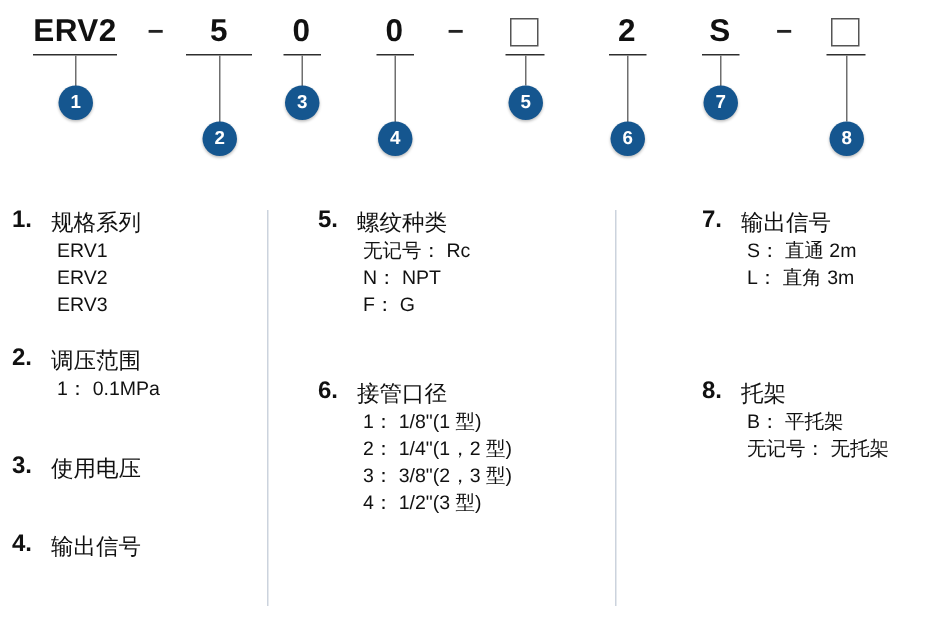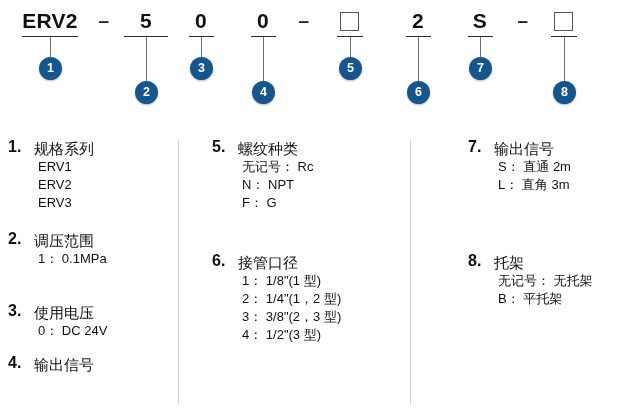--- a/index.html
+++ b/index.html
@@ -164,21 +164,20 @@
             <span class="entry-num">2.</span>
             <span class="entry-title">调压范围</span>
           </div>
           <div class="opt">1： 0.1MPa</div>
         </div>
         <div class="entry" style="top: 176px;">
           <div class="entry-head">
             <span class="entry-num">3.</span>
             <span class="entry-title">使用电压</span>
           </div>
-          <div class="opt">0： DC 24V</div>
         </div>
         <div class="entry" style="top: 228px;">
           <div class="entry-head">
             <span class="entry-num">4.</span>
             <span class="entry-title">输出信号</span>
           </div>
         </div>
       </div>
       <div class="legend-col" style="left: 212px;">
         <div class="entry" style="top: 12px;">
@@ -208,19 +207,19 @@
             <span class="entry-title">输出信号</span>
           </div>
           <div class="opt">S： 直通 2m</div>
           <div class="opt">L： 直角 3m</div>
         </div>
         <div class="entry" style="top: 126px;">
           <div class="entry-head">
             <span class="entry-num">8.</span>
             <span class="entry-title">托架</span>
           </div>
+          <div class="opt">B： 平托架</div>
           <div class="opt">无记号： 无托架</div>
-          <div class="opt">B： 平托架</div>
         </div>
       </div>
     </div>
 
 </div>
 
 </body></html>

